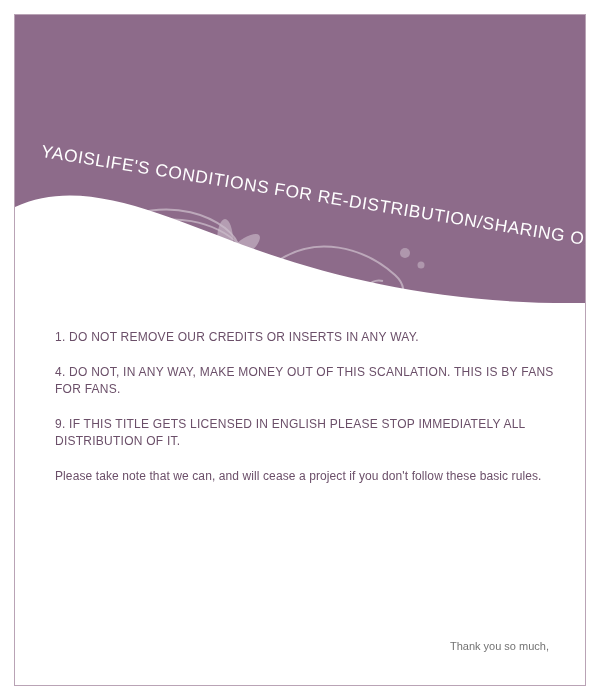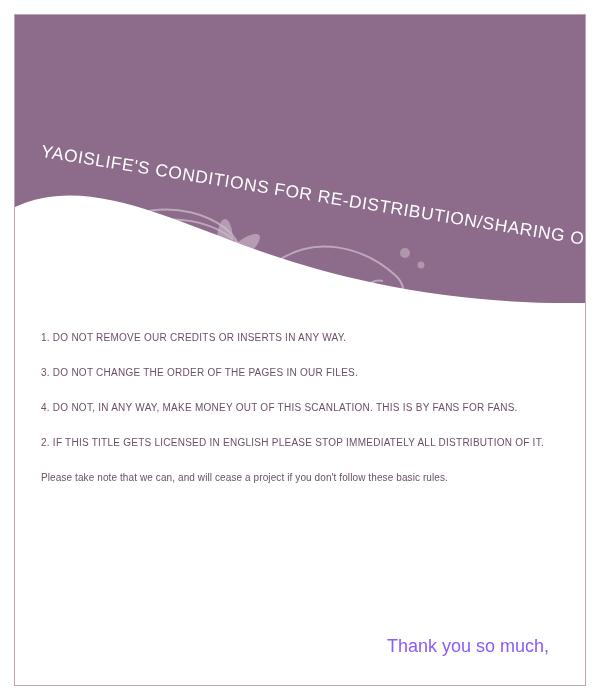--- a/index.html
+++ b/index.html
@@ -70,42 +70,42 @@
     transform-origin: 0 0;
     color: #ffffff;
     font-size: 17.4px;
     letter-spacing: 0.6px;
     white-space: nowrap;
     font-weight: normal;
   }
 
   .body-text {
     position: absolute;
-    left: 26px;
+    left: 40px;
     top: 314px;
     width: 520px;
     color: #6b4f69;
-    font-size: 10px;
+    font-size: 12px;
     line-height: 17px;
     letter-spacing: 0.25px;
   }
   .rule {
     margin: 0 0 18px 0;
   }
   .note {
     margin: 8px 0 0 0;
     letter-spacing: 0.1px;
   }
   .signature {
     position: absolute;
     right: 36px;
     bottom: 30px;
     text-align: center;
-    color: #8b5cf6;
-    font-size: 18px;
+    color: #737373;
+    font-size: 11px;
     line-height: 18px;
   }
 </style>
 </head>
 <body>
 
 <div class="page">
   <div class="frame">
 
     <div class="band">
@@ -160,23 +160,22 @@
         <svg viewBox="0 0 572 160" preserveAspectRatio="none" xmlns="http://www.w3.org/2000/svg">
           <path d="M0,42 C70,10 150,52 240,84 C330,116 440,140 572,138 L572,160 L0,160 Z" fill="#ffffff"></path>
         </svg>
       </div>
     </div>
 
     <div class="heading">YAOISLIFE'S CONDITIONS FOR RE-DISTRIBUTION/SHARING OF FILES:</div>
 
     <div class="body-text">
       <p class="rule">1. DO NOT REMOVE OUR CREDITS OR INSERTS IN ANY WAY.</p>
-      <p class="rule">3. DO NOT CHANGE THE ORDER OF THE PAGES IN OUR FILES.</p>
       <p class="rule">4. DO NOT, IN ANY WAY, MAKE MONEY OUT OF THIS SCANLATION. THIS IS BY FANS FOR FANS.</p>
-      <p class="rule">2. IF THIS TITLE GETS LICENSED IN ENGLISH PLEASE STOP IMMEDIATELY ALL DISTRIBUTION OF IT.</p>
+      <p class="rule">9. IF THIS TITLE GETS LICENSED IN ENGLISH PLEASE STOP IMMEDIATELY ALL DISTRIBUTION OF IT.</p>
       <p class="note">Please take note that we can, and will cease a project if you don't follow these basic rules.</p>
     </div>
 
     <div class="signature">
       <div>Thank you so much,</div>
     </div>
 
   </div>
 </div>
 

